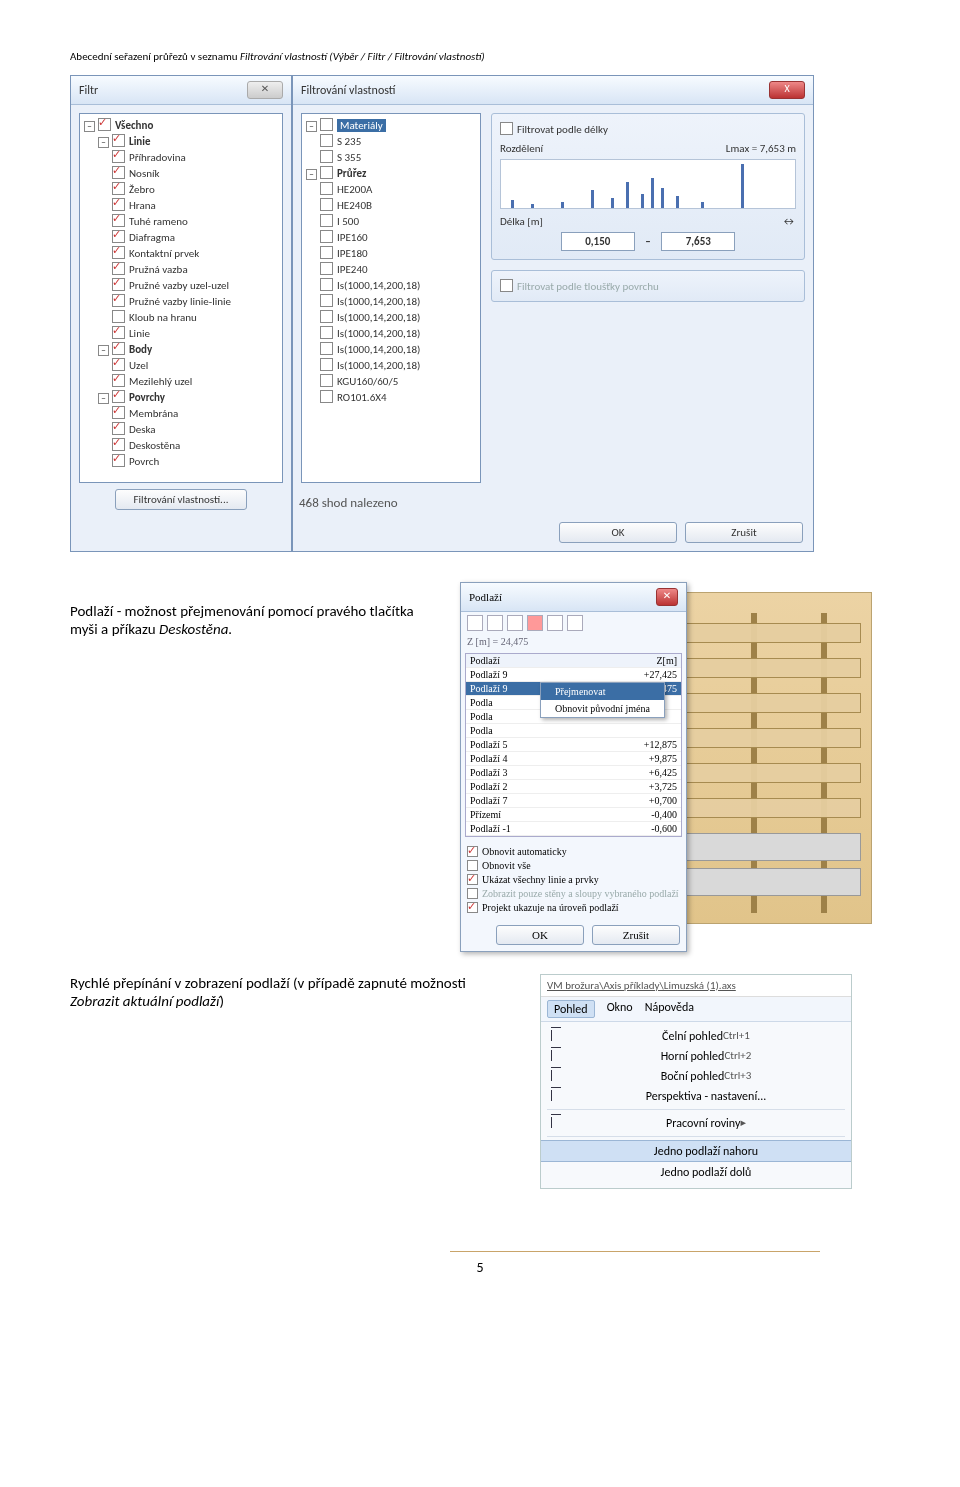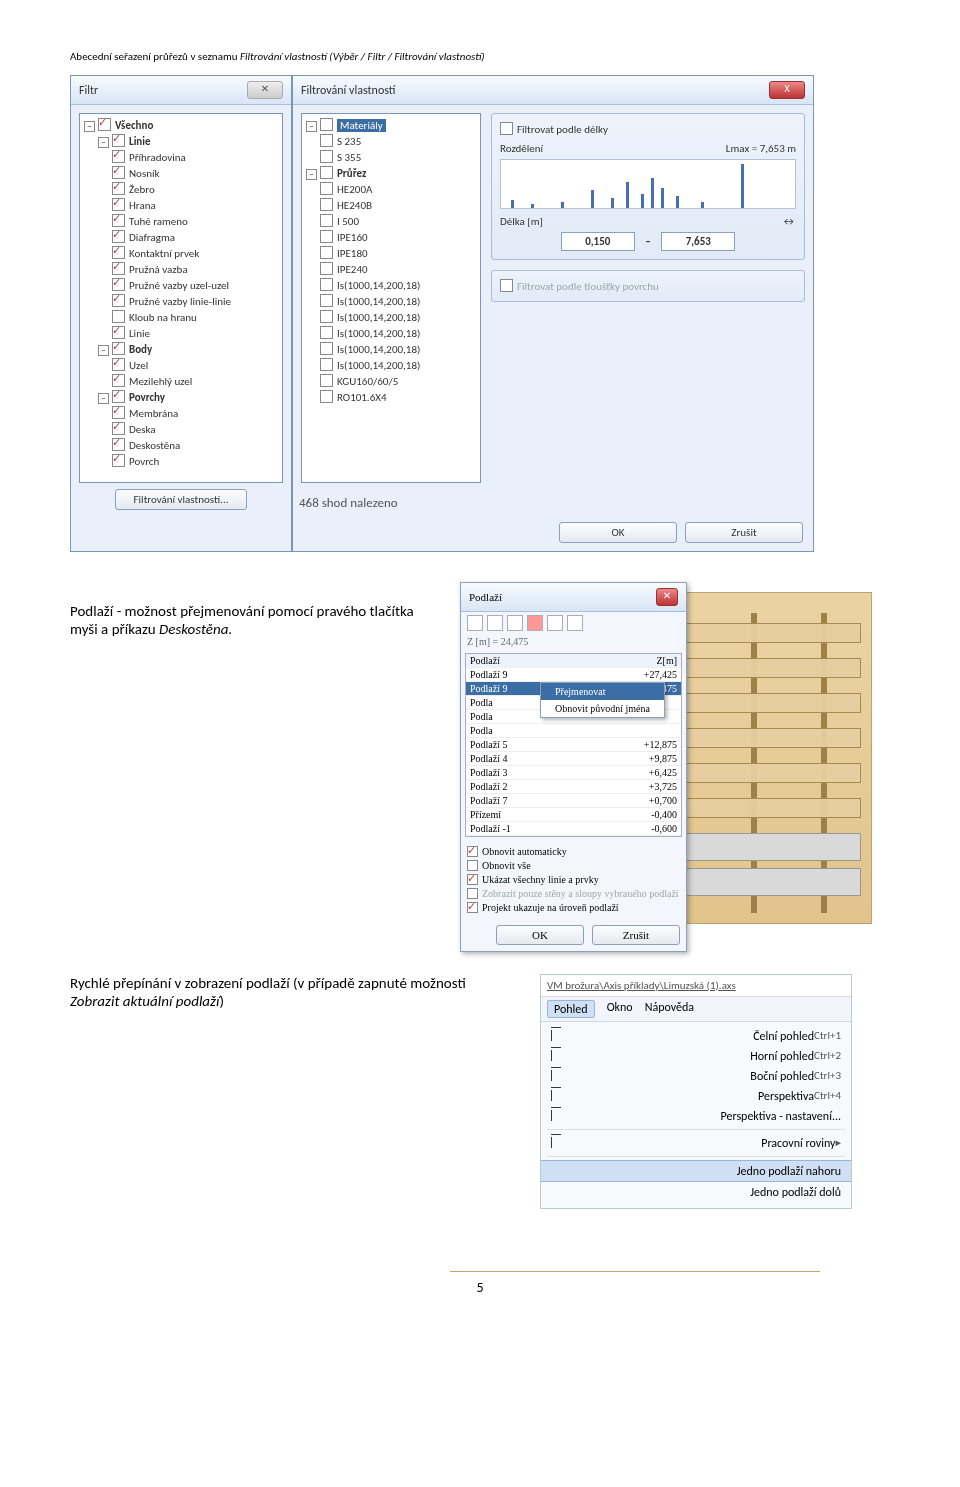--- a/index.html
+++ b/index.html
@@ -130,21 +130,21 @@
   .opts2 .chk{ width:9px; height:9px;}
 
   
   .sec3 { display:flex; gap:30px; align-items:flex-start;}
   .para3 { flex:1; font-size:15px; max-width: 440px;}
   .menu3wrap { width:310px; border:1px solid #bcc; background:#fff; font-size:12px;}
   .pathbar{ background:#fff; padding:4px 6px; font-size:11px; color:#555; border-bottom:1px solid #ddd;text-decoration:underline;}
   .menubar{ background:#f2f6fc; padding:3px 6px; display:flex; gap:12px; border-bottom:1px solid #cdd9e8;}
   .menubar span.active{ background:#cfe0f4; border:1px solid #9bb6d5; padding:1px 6px; border-radius:2px;}
   .menu3{ background:#f7f9fc; padding:4px 0 6px; font-size:12px;}
-  .menu3 .row{ display:flex; justify-content:flex-end; padding:3px 10px 3px 30px; position:relative;}
+  .menu3 .row{ display:flex; justify-content:center; padding:3px 10px 3px 30px; position:relative;}
   .menu3 .row .ic{ position:absolute; left:8px; top:3px; width:14px; height:14px;}
   .menu3 .row.selm{ background:#cfe0f4; border-top:1px solid #9bb6d5; border-bottom:1px solid #9bb6d5;}
   .menu3 .sep{ border-top:1px solid #d6dee9; margin:3px 6px;}
   .shortcut{ color:#555; font-size:11px;}
 
   .pagenum {
     text-align:center; font-size:14px; margin-top:70px; position:relative;
   }
   .pagenum::before{
     content:""; display:block; position:absolute; left:380px; right:70px; top:-8px;
@@ -435,25 +435,20 @@
             <span>Horní pohled</span>
             <span class="shortcut">Ctrl+2</span>
           </div>
           <div class="row">
             <span class="ic"><span class="ic-axes"></span></span>
             <span>Boční pohled</span>
             <span class="shortcut">Ctrl+3</span>
           </div>
           <div class="row">
             <span class="ic"><span class="ic-axes"></span></span>
-            <span>Perspektiva</span>
-            <span class="shortcut">Ctrl+4</span>
-          </div>
-          <div class="row">
-            <span class="ic"><span class="ic-axes"></span></span>
             <span>Perspektiva - nastavení...</span>
             <span class="shortcut"></span>
           </div>
         </div>
       <div class="sep"></div>
       <div class="row">
         <span class="ic"><span class="ic-axes"></span></span>
         <span>Pracovní roviny</span>
         <span class="shortcut">▸</span>
       </div>

